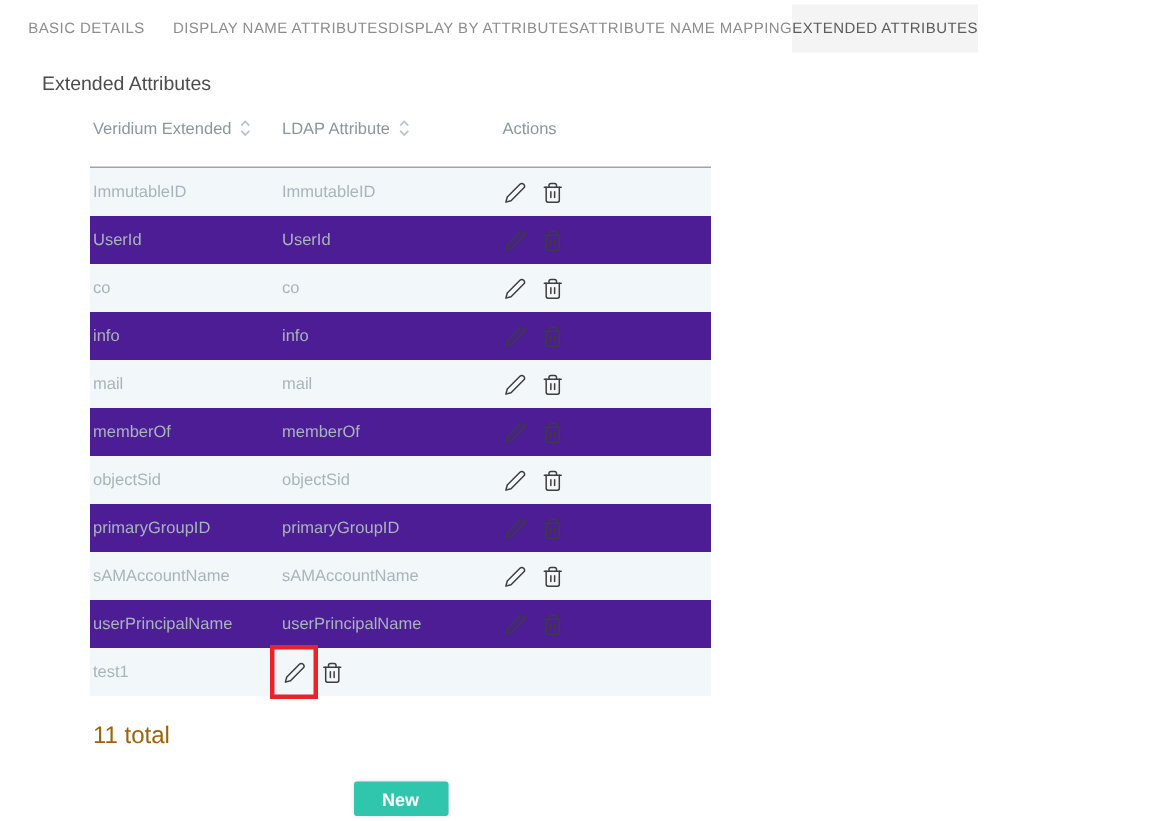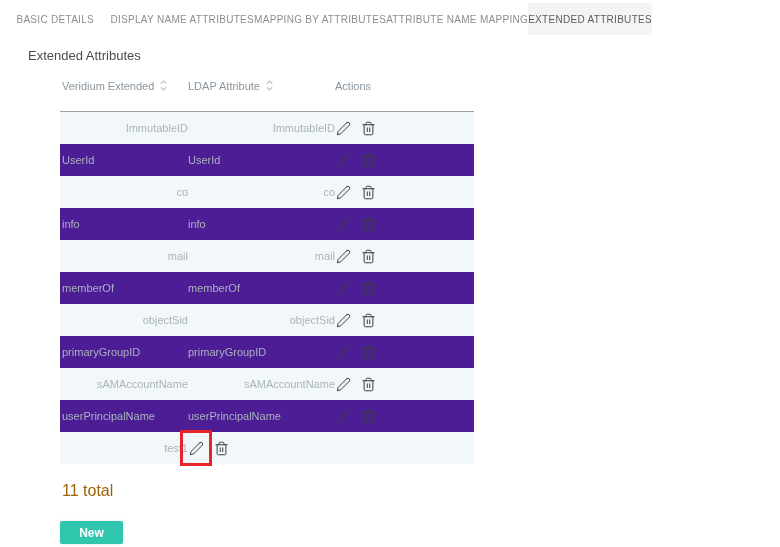--- a/index.html
+++ b/index.html
@@ -59,21 +59,21 @@
     border-top: 1px solid #a3a3a3;
   }
   .trow {
     display: flex;
     align-items: center;
     height: 32px;
     font-size: 11px;
     color: #a9b4bc;
     background: #4c1d95;
   }
-  .trow.alt { background: #f2f7fa; text-align: right; }
+  .trow.alt { background: #f2f7fa; }
   .cell { overflow: hidden; white-space: nowrap; }
 
   .actions-cell { display: flex; align-items: center; gap: 9px; flex: 1; }
   .icon-btn {
     background: none;
     border: none;
     padding: 0;
     width: 16px; height: 16px;
     display: flex; align-items: center; justify-content: center;
     cursor: pointer;
@@ -94,21 +94,21 @@
   
   .total-label {
     margin: 18px 0 0 62px;
     font-size: 16px;
     color: #a16207;
   }
   .footer-actions {
     width: 414px;
     margin-left: 60px;
     display: flex;
-    justify-content: flex-start;
+    justify-content: center;
     margin-top: 21px;
   }
   .new-button {
     min-width: 63px;
     height: 23px;
     padding: 0 14px;
     background: #30c6ad;
     color: #ffffff;
     border: none;
     border-radius: 2px;
@@ -118,21 +118,21 @@
     cursor: pointer;
     box-shadow: 0 0 3px rgba(0,0,0,0.12);
   }
 </style>
 </head>
 <body>
 
 <div class="tabbar">
   <div class="tab">BASIC DETAILS</div>
   <div class="tab">DISPLAY NAME ATTRIBUTES</div>
-  <div class="tab">MAPPING BY ATTRIBUTES</div>
+  <div class="tab">DISPLAY BY ATTRIBUTES</div>
   <div class="tab">ATTRIBUTE NAME MAPPING</div>
   <div class="tab active">EXTENDED ATTRIBUTES</div>
 </div>
 
 <div class="section-title">Extended Attributes</div>
 
 <div class="table-wrap">
 
   <div class="thead">
     <div class="th sortable col-veridium">

